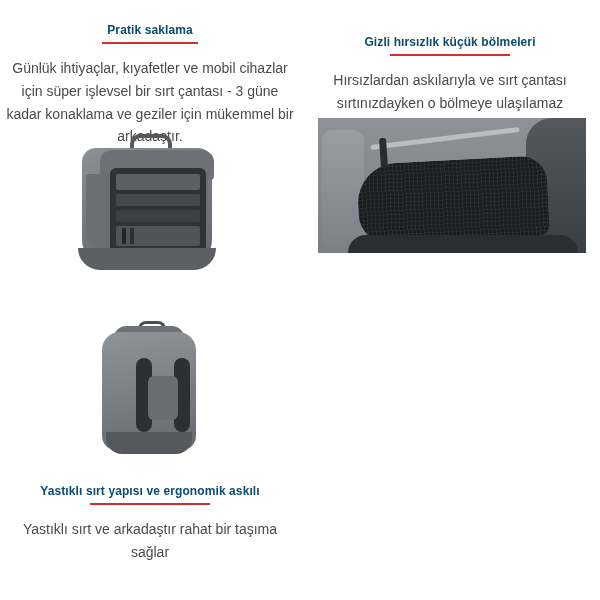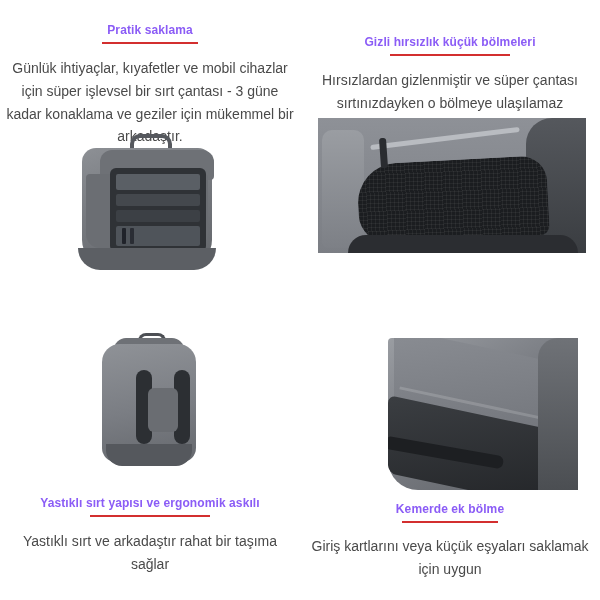--- a/index.html
+++ b/index.html
@@ -21,28 +21,28 @@
     box-sizing: border-box;
   }
   .quad {
     position: absolute;
     width: 300px;
     height: 300px;
     box-sizing: border-box;
   }
   .q-tl { left: 0; top: 0; }
   .q-tr { left: 300px; top: 0; }
-  .q-bl { left: 0; top: 300px; }
+  .q-bl { left: 0; top: 288px; }
   .q-br { left: 300px; top: 300px; }
 
   .heading {
     text-align: center;
     font-size: 12px;
     font-weight: bold;
-    color: #8b5cf6;
+    color: #0c4a6e;
     letter-spacing: 0.1px;
     line-height: 1.2;
     padding: 0 10px;
     box-sizing: border-box;
   }
   .rule {
     width: 96px;
     height: 2px;
     background: #d32f2f;
     margin: 5px auto 0 auto;
@@ -349,21 +349,21 @@
       </div>
       <div class="bo-base"></div>
     </div>
   </div>
 
   <div class="quad q-tr">
     <div class="heading" style="margin-top:35px;">
       <span>Gizli hırsızlık küçük bölmeleri</span>
       <div class="rule wide"></div>
     </div>
-    <div class="body-text" style="margin-top:13px;">Hırsızlardan gizlenmiştir ve süper çantası sırtınızdayken o bölmeye ulaşılamaz</div>
+    <div class="body-text" style="margin-top:13px;">Hırsızlardan askılarıyla ve sırt çantası sırtınızdayken o bölmeye ulaşılamaz</div>
 
     <div class="photo antitheft">
       <div class="at-dark-right"></div>
       <div class="at-strap-left"></div>
       <div class="at-mesh"></div>
       <div class="at-zip"></div>
       <div class="at-zip-pull"></div>
       <div class="at-edge"></div>
     </div>
   </div>
@@ -382,30 +382,14 @@
       <div class="bb-bottom"></div>
     </div>
 
     <div class="heading">
       <span>Yastıklı sırt yapısı ve ergonomik askılı</span>
       <div class="rule wide"></div>
     </div>
     <div class="body-text">Yastıklı sırt ve arkadaştır rahat bir taşıma sağlar</div>
   </div>
 
-  <div class="quad q-br">
-    <div class="photo beltpocket">
-      <div class="bp-bg"></div>
-      <div class="bp-panel"></div>
-      <div class="bp-seam"></div>
-      <div class="bp-dark"></div>
-      <div class="bp-strap"></div>
-      <div class="bp-right"></div>
-    </div>
-
-    <div class="heading">
-      <span>Kemerde ek bölme</span>
-      <div class="rule"></div>
-    </div>
-    <div class="body-text">Giriş kartlarını veya küçük eşyaları saklamak için uygun</div>
-  </div>
 
 </div>
 
 </body></html>

